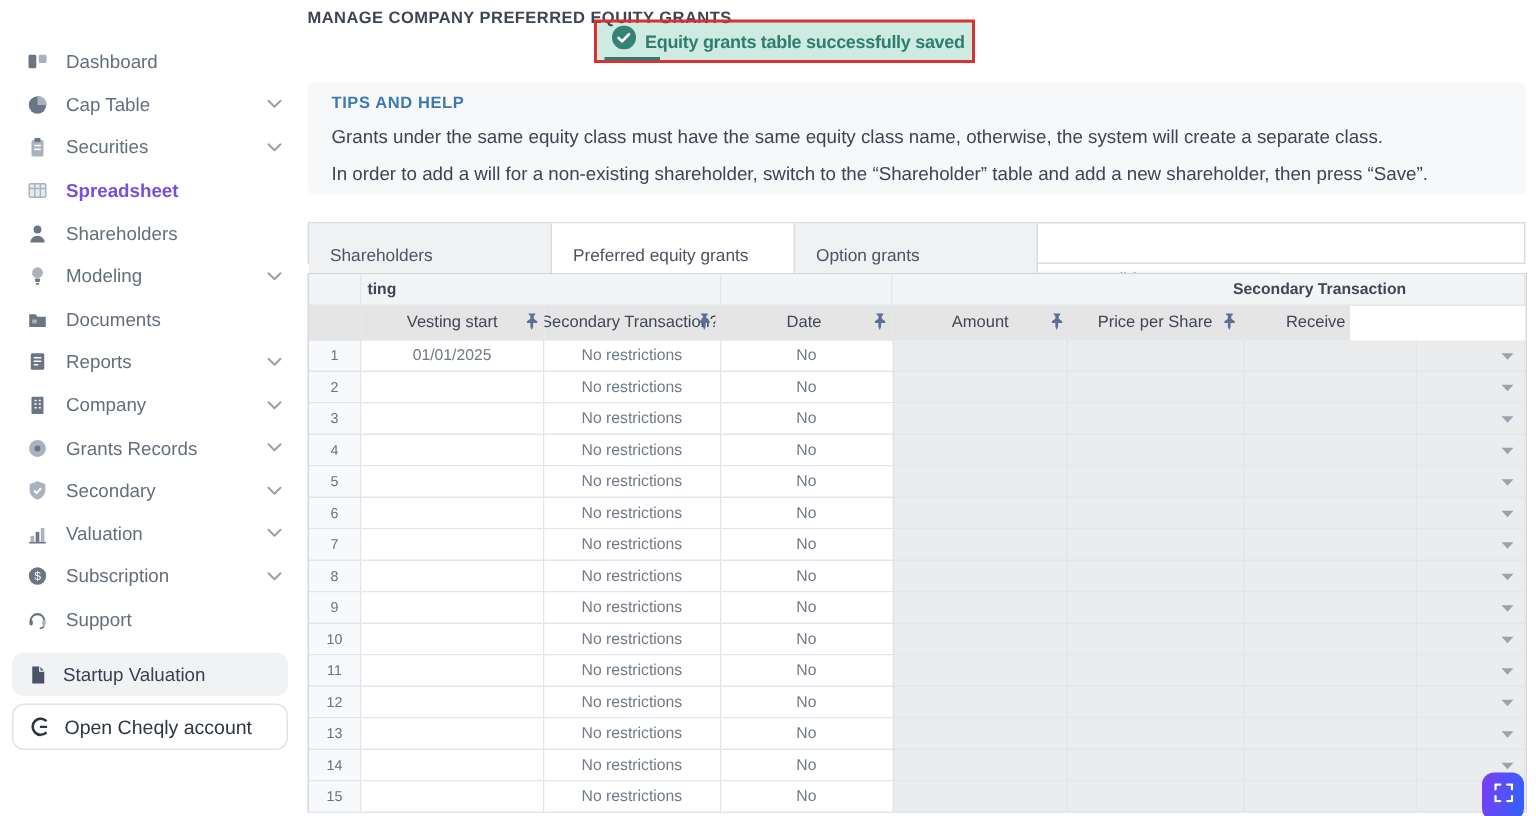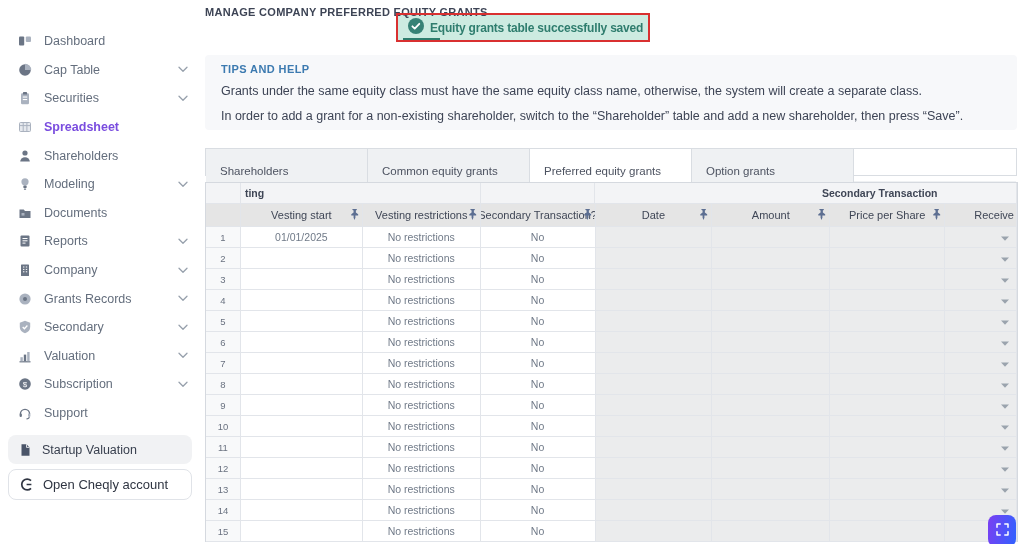--- a/index.html
+++ b/index.html
@@ -281,26 +281,25 @@
           <path d="M4.4 8.3l2.3 2.3 4.6-4.8" stroke="#fff" stroke-width="1.8" fill="none" stroke-linecap="round" stroke-linejoin="round"></path>
         </svg></span>
     <span class="msg">Equity grants table successfully saved</span>
     <span class="progress"></span>
   </div>
   <div class="annotation"></div>
 
   <section class="tips">
     <h2>TIPS AND HELP</h2>
     <p>Grants under the same equity class must have the same equity class name, otherwise, the system will create a separate class.</p>
-    <p>In order to add a grant for a non-existing shareholder, switch to the “Shareholder” table and add a new shareholder, then press “Save”.</p>
+    <p>In order to add a will for a non-existing shareholder, switch to the “Shareholder” table and add a new shareholder, then press “Save”.</p>
   </section>
 
   <div class="tabs">
       <div class="tab">Shareholders</div>
-      <div class="tab">Common equity grants</div>
       <div class="tab active">Preferred equity grants</div>
       <div class="tab">Option grants</div>
       <div class="tab">Convertible Instruments</div>
     </div>
 
   <div class="table">
     <div class="trow grouprow">
         <div class="cell" style="width: 35px;"></div>
         <div class="cell g-left" style="width: 240px;">ting</div>
         <div class="cell" style="width: 115px;"></div>
@@ -309,26 +308,20 @@
     <div class="trow headrow">
         <div class="cell" style="width: 35px;">
           <span></span>
         </div>
         <div class="cell" style="width: 122px;">
           <span>Vesting start</span>
           <span class="pin"><svg width="11" height="12" viewBox="0 0 12 13">
               <path d="M3.5 1h5v1.1l-1 .6v2.1l2.5 1.9V8H7v2.7L6 13l-1-2.3V8H2.5V6.7L5 4.8V2.7l-1-.6z" fill="#5d6f92"></path>
             </svg></span>
         </div>
-        <div class="cell" style="width: 118px;">
-          <span>Vesting restrictions</span>
-          <span class="pin"><svg width="11" height="12" viewBox="0 0 12 13">
-              <path d="M3.5 1h5v1.1l-1 .6v2.1l2.5 1.9V8H7v2.7L6 13l-1-2.3V8H2.5V6.7L5 4.8V2.7l-1-.6z" fill="#5d6f92"></path>
-            </svg></span>
-        </div>
         <div class="cell" style="width: 115px;">
           <span>Secondary Transaction?</span>
           <span class="pin"><svg width="11" height="12" viewBox="0 0 12 13">
               <path d="M3.5 1h5v1.1l-1 .6v2.1l2.5 1.9V8H7v2.7L6 13l-1-2.3V8H2.5V6.7L5 4.8V2.7l-1-.6z" fill="#5d6f92"></path>
             </svg></span>
         </div>
         <div class="cell" style="width: 117px;">
           <span>Date</span>
           <span class="pin"><svg width="11" height="12" viewBox="0 0 12 13">
               <path d="M3.5 1h5v1.1l-1 .6v2.1l2.5 1.9V8H7v2.7L6 13l-1-2.3V8H2.5V6.7L5 4.8V2.7l-1-.6z" fill="#5d6f92"></path>

